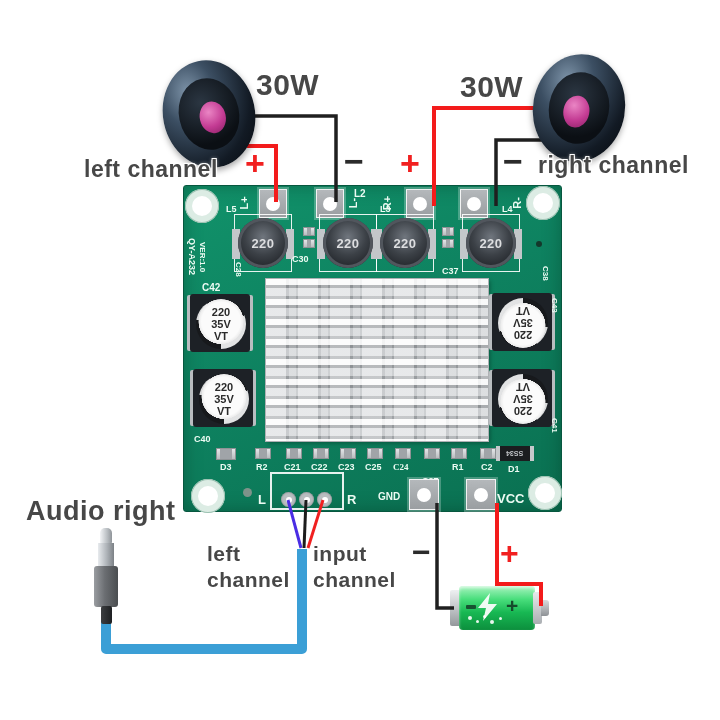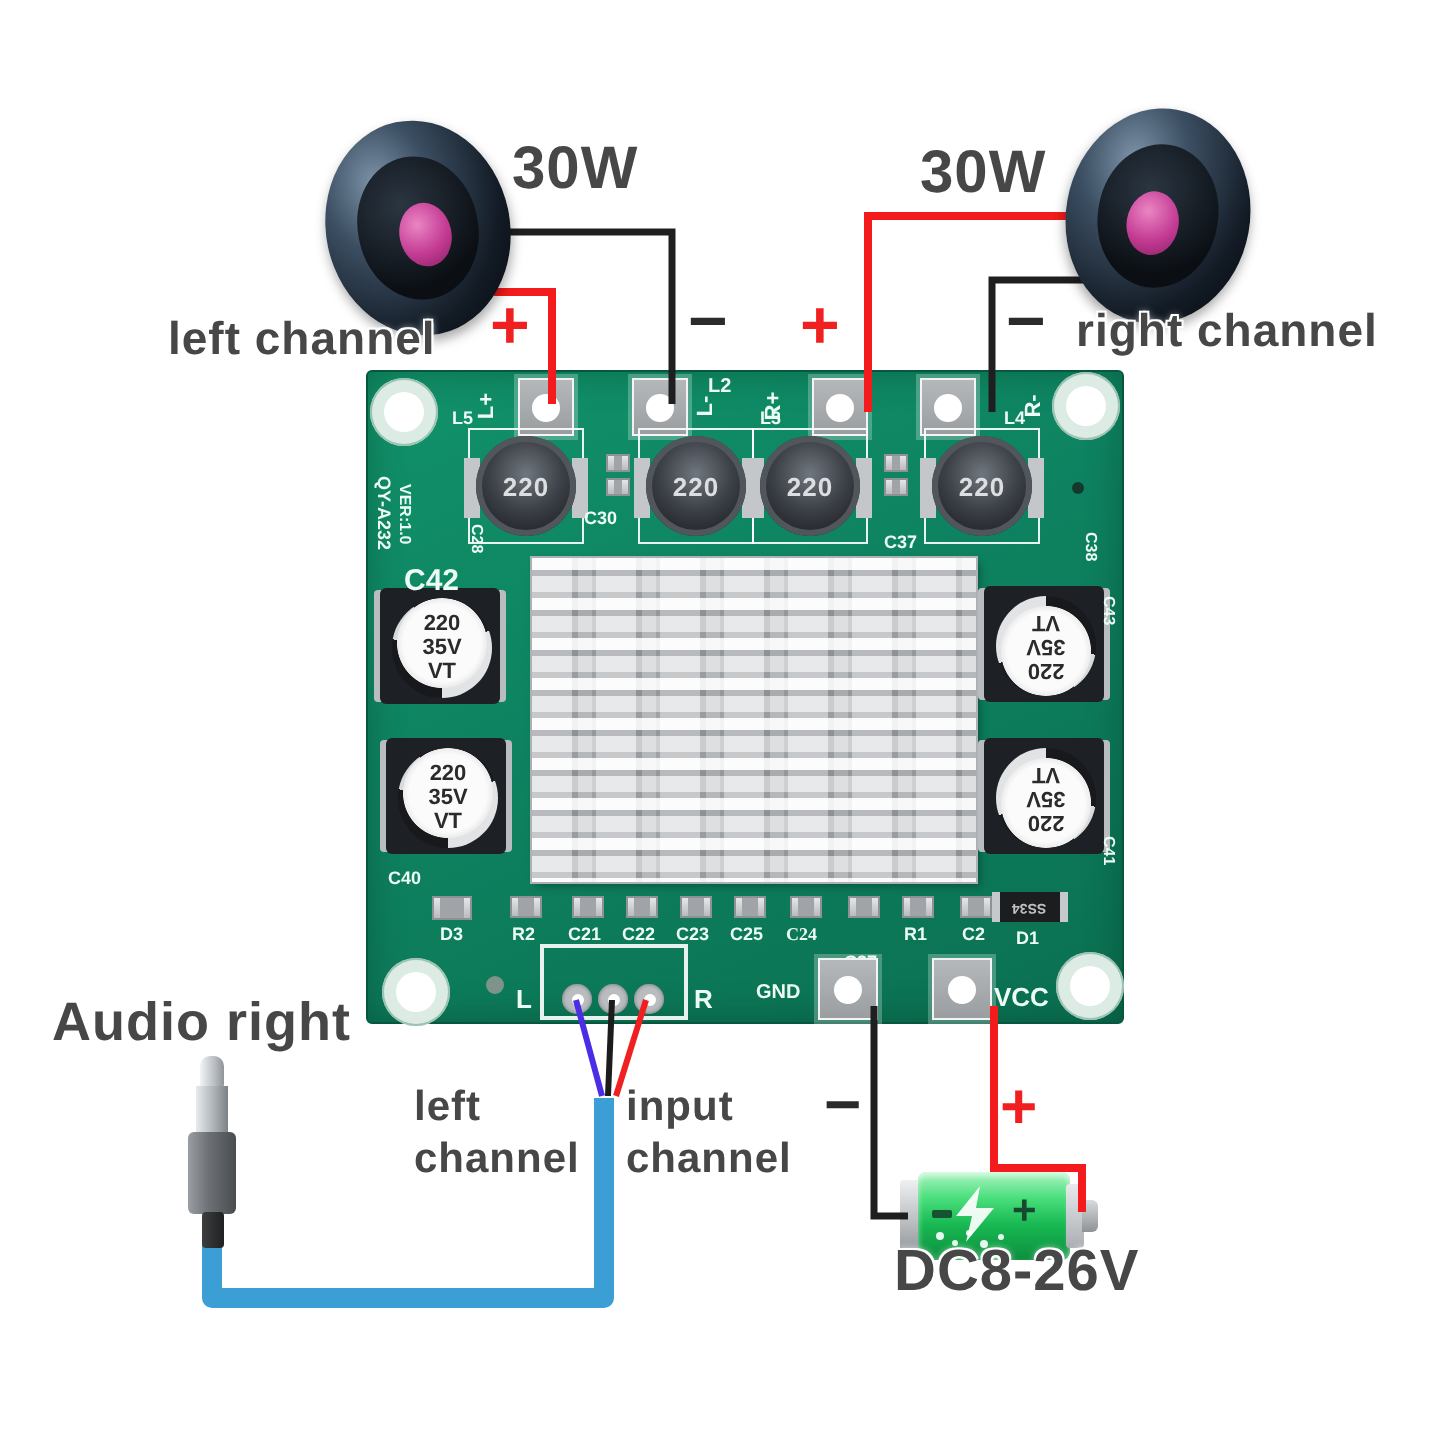--- a/index.html
+++ b/index.html
@@ -180,21 +180,21 @@
       <div class="cval"><span>220</span><br>
         <span>35V</span><br>
         <span>VT</span></div>
     </div>
     <div class="ecappad" style="left:308px;top:183px;"></div>
     <div class="ecap flip" style="left:314px;top:188px;">
       <div class="cval"><span>220</span><br>
         <span>35V</span><br>
         <span>VT</span></div>
     </div>
-    <div class="silk" style="left:18px;top:96px;font-size:15px;">C42</div>
+    <div class="silk" style="left:18px;top:96px;font-size:10px;">C42</div>
     <div class="silk" style="left:10px;top:248px;font-size:9px;">C40</div>
     <div class="silk vtext" style="left:366px;top:112px;font-size:8px;">C43</div>
     <div class="silk vtext" style="left:366px;top:232px;font-size:8px;">C41</div>
 
     <div class="smd" style="left:32px;top:262px;width:20px;height:12px;"></div>
     <div class="smd" style="left:71px;top:262px;"></div>
     <div class="smd" style="left:102px;top:262px;"></div>
     <div class="smd" style="left:129px;top:262px;"></div>
     <div class="smd" style="left:156px;top:262px;"></div>
     <div class="smd" style="left:183px;top:262px;"></div>
@@ -298,15 +298,14 @@
     <span>channel</span>
   </div>
   <div class="lbl" style="left:313px;top:541px;font-size:21px;line-height:26px;">
     <span>input</span><br>
     <span>channel</span>
   </div>
 
   <div class="sign blk" style="left:412px;top:536px;font-size:32px;">−</div>
   <div class="sign red" style="left:500px;top:537px;font-size:32px;">+</div>
 
-  <div class="lbl" style="left:447px;top:620px;font-size:29px;">DC8-26V</div>
 
 </div>
 
 </body></html>

